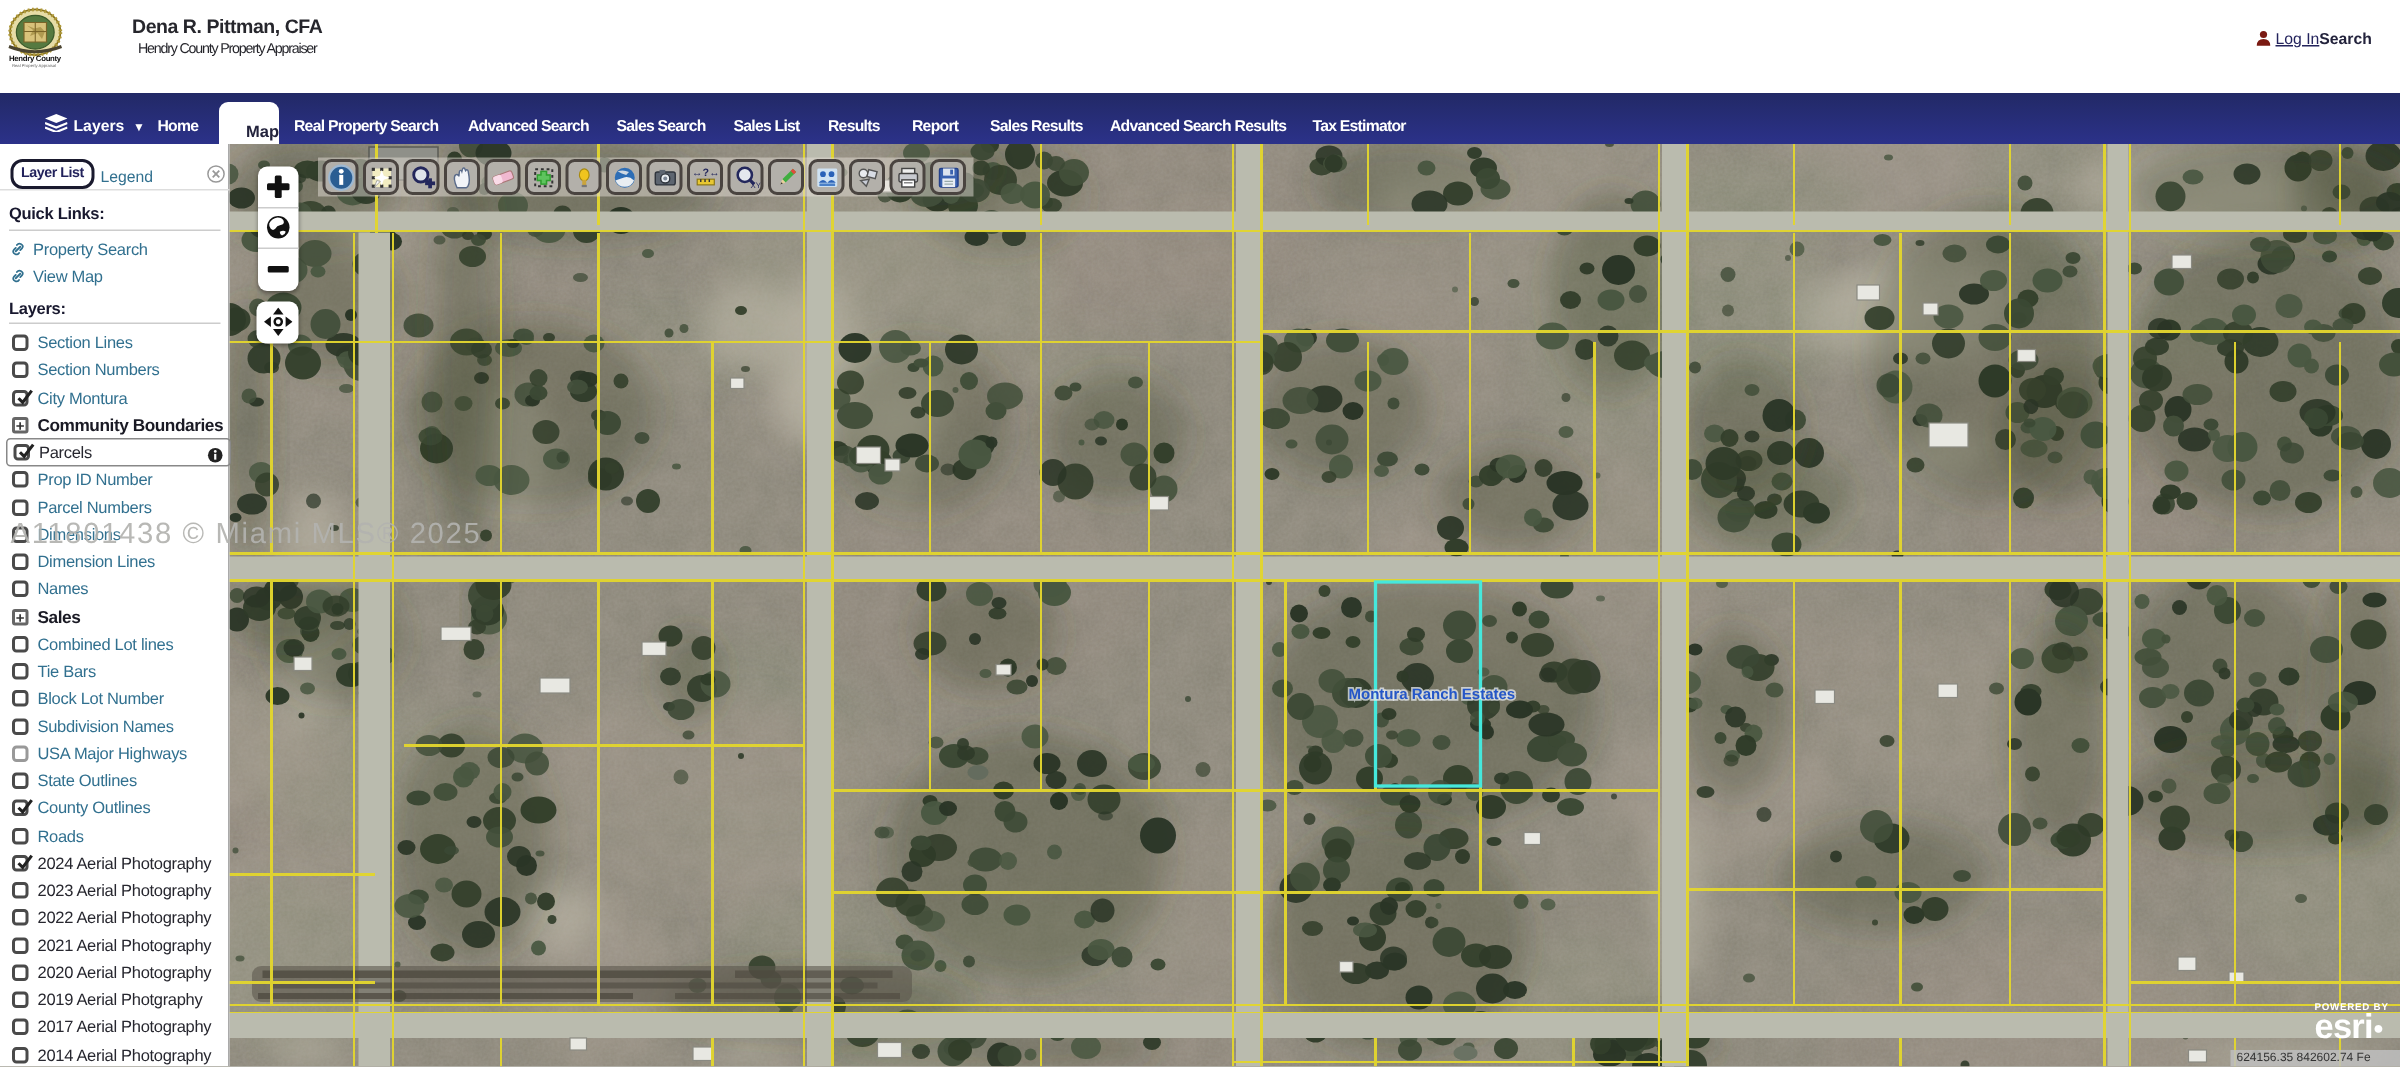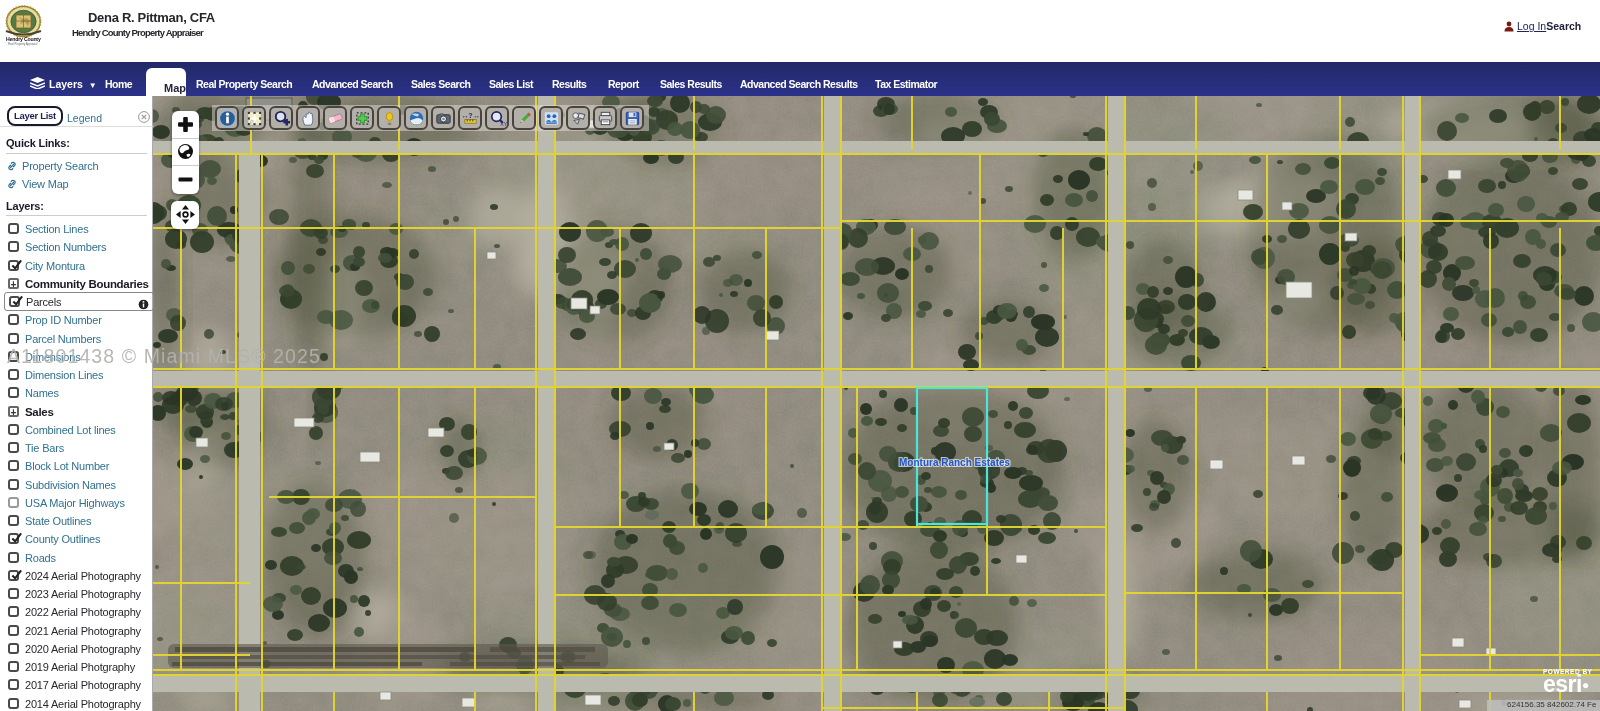--- a/index.html
+++ b/index.html
@@ -1,19 +1,19 @@
 <!DOCTYPE html>
 <html><head><meta charset="utf-8"><title>Hendry County Property Appraiser</title>
 <style>
 *{margin:0;padding:0;box-sizing:border-box}
 body{font-family:"Liberation Sans",sans-serif;width:1600px;height:711px;overflow:hidden;background:#fff;position:relative}
 .hdr{position:absolute;left:0;top:0;width:1600px;height:51px;background:#fff}
 .logo{position:absolute;left:4px;top:2px}
 .t1{position:absolute;left:88px;top:10px;font-size:13px;font-weight:bold;color:#26262c;letter-spacing:-0.3px}
-.t2{position:absolute;left:72px;top:27px;font-size:9.5px;font-weight:bold;color:#26262c;letter-spacing:-0.8px}
+.t2{position:absolute;left:92px;top:27px;font-size:9.5px;font-weight:normal;color:#26262c;letter-spacing:-0.8px}
 .hdr-right{position:absolute;left:1504px;top:20px;font-size:10.5px;color:#23235c;white-space:nowrap}
 .hdr-right .search{font-weight:bold;color:#23233c;}
 .uicon{display:inline-block;vertical-align:-2px;margin-right:3px}
 .nav{position:absolute;left:0;top:62px;width:1600px;height:43px;background:linear-gradient(#222966,#2e3493)}
 .nav .it{position:absolute;top:0;height:45px;line-height:45px;color:#fff;font-size:10.5px;font-weight:bold;white-space:nowrap;letter-spacing:-0.5px}
 .maptab{position:absolute;left:146px;top:6px;width:40px;height:39px;background:#fff;border-radius:6px 6px 0 0;text-align:right;line-height:41px;color:#23233c;font-size:11px;font-weight:bold}
 #map{position:absolute;left:0;top:96px;width:1600px;height:615px;background:#8d8c7b;overflow:hidden}
 .tbband{position:absolute;left:212px;top:9px;width:437px;height:26px;background:rgba(228,222,214,0.5)}
 .tb{position:absolute;top:10px;width:24px;height:24px;background:#b3b0aa;border:2px solid #4a4440;border-radius:6px;display:inline-block}
 .tb svg{width:19px;height:19px;margin:0.5px}
@@ -41,21 +41,21 @@
 .lb.dark{color:#27272f}
 .selrow{position:absolute;left:-3px;top:-2px;width:150px;height:19px;border:1px solid #888;border-radius:3px}
 .selrow .cb{left:4px;top:3px}
 .selrow .lb{left:21px;top:3px}
 .info-i{position:absolute;right:4px;top:3px}
 .wm{position:absolute;left:7px;top:249px;font-size:19.5px;color:rgba(178,178,175,0.92);letter-spacing:1.1px;white-space:nowrap;z-index:30}
 .scalebar{position:absolute;left:166px;top:628px;width:84px;height:15px;background:rgba(255,255,255,0.75);border:2px solid #222;font-size:11px;color:#111;text-align:center;line-height:11px}
 .esri{position:absolute;left:1543px;top:572px;text-align:left;color:#fff}
 .esri .pb1{font-size:6.5px;font-weight:bold;letter-spacing:0.5px}
 .esri .pb2{font-size:23px;font-weight:bold;letter-spacing:-0.5px;line-height:19px}
-.coords{position:absolute;left:1487px;top:604px;width:113px;height:11px;background:rgba(190,190,190,0.85);font-size:8px;color:#333;padding-left:20px;white-space:nowrap;overflow:hidden}
+.coords{position:absolute;left:1487px;top:604px;width:113px;height:11px;background:rgba(190,190,190,0.85);font-size:8px;color:#333;padding-left:4px;white-space:nowrap;overflow:hidden}
 </style></head>
 <body>
 
 <div class="hdr">
 
 <svg class="logo" width="80" height="46" viewBox="0 0 80 46">
 <ellipse cx="19.5" cy="19.5" rx="16.8" ry="15.2" fill="#e6dca6" stroke="#8a7420" stroke-width="1.2"></ellipse>
 <ellipse cx="19.5" cy="19.5" rx="16.8" ry="15.2" fill="none" stroke="#b09a3a" stroke-width="2.4" stroke-dasharray="1.2 1.6"></ellipse>
 <ellipse cx="19.5" cy="19.5" rx="12.6" ry="11.2" fill="#567a40" stroke="#3c5a2a" stroke-width="0.8"></ellipse>
 <path d="M12 13 h15 v13 h-15Z" fill="#d8c27a" stroke="#7a6428" stroke-width="0.8"></path>

